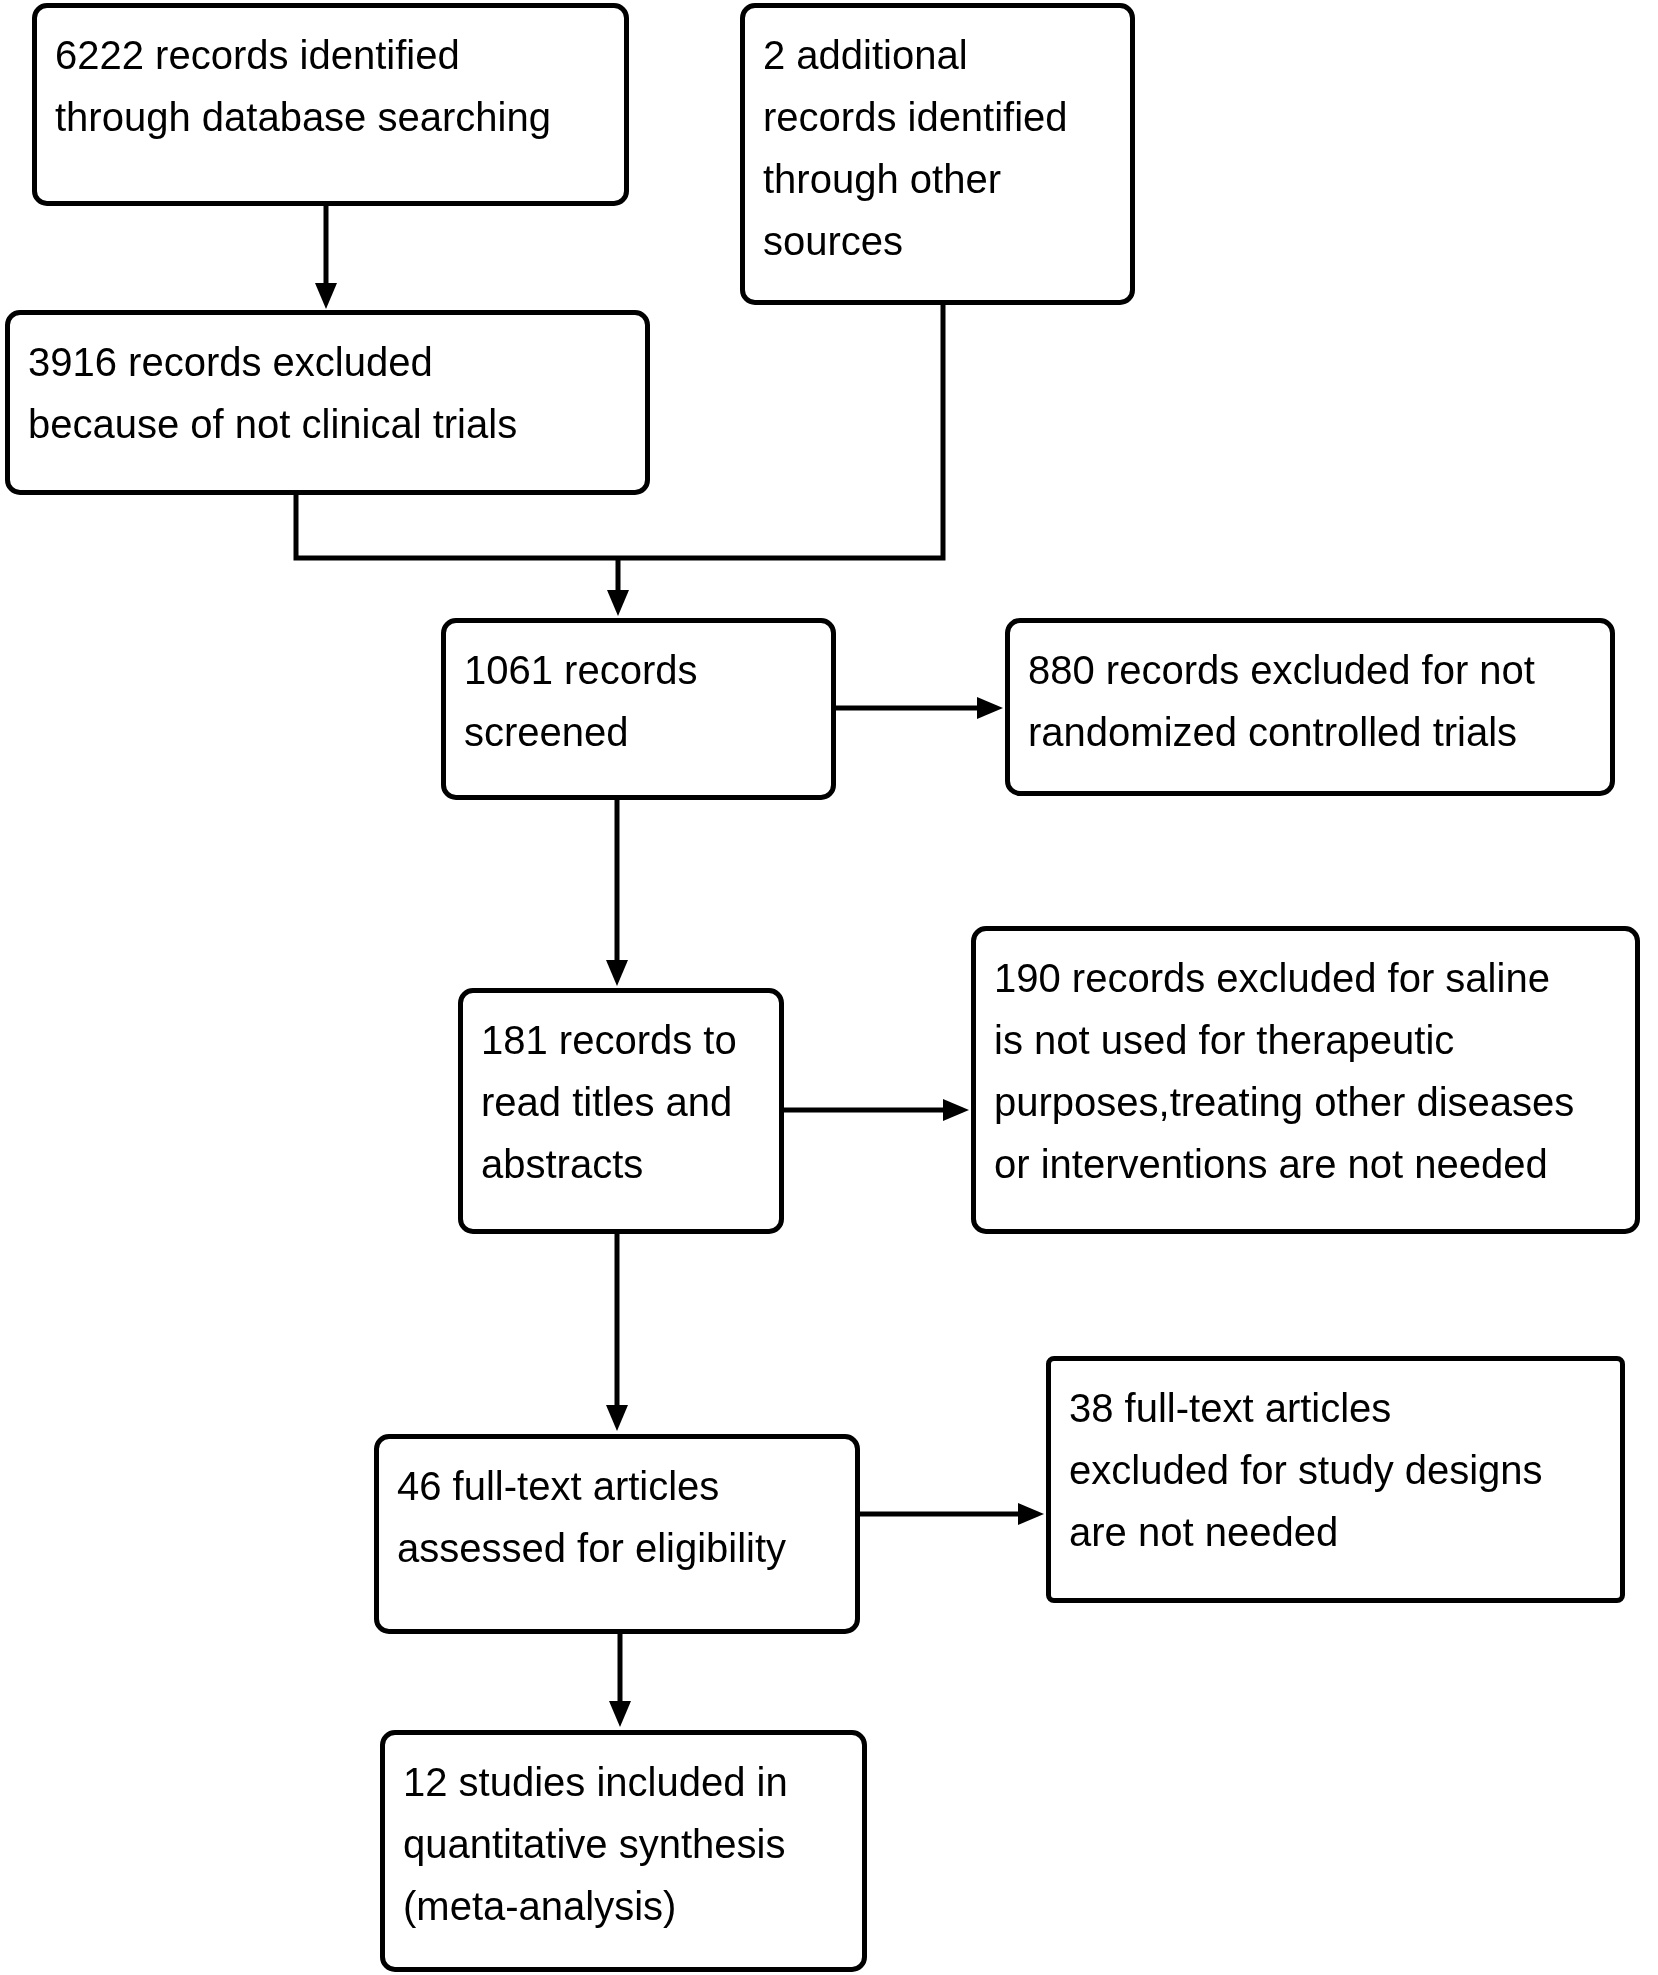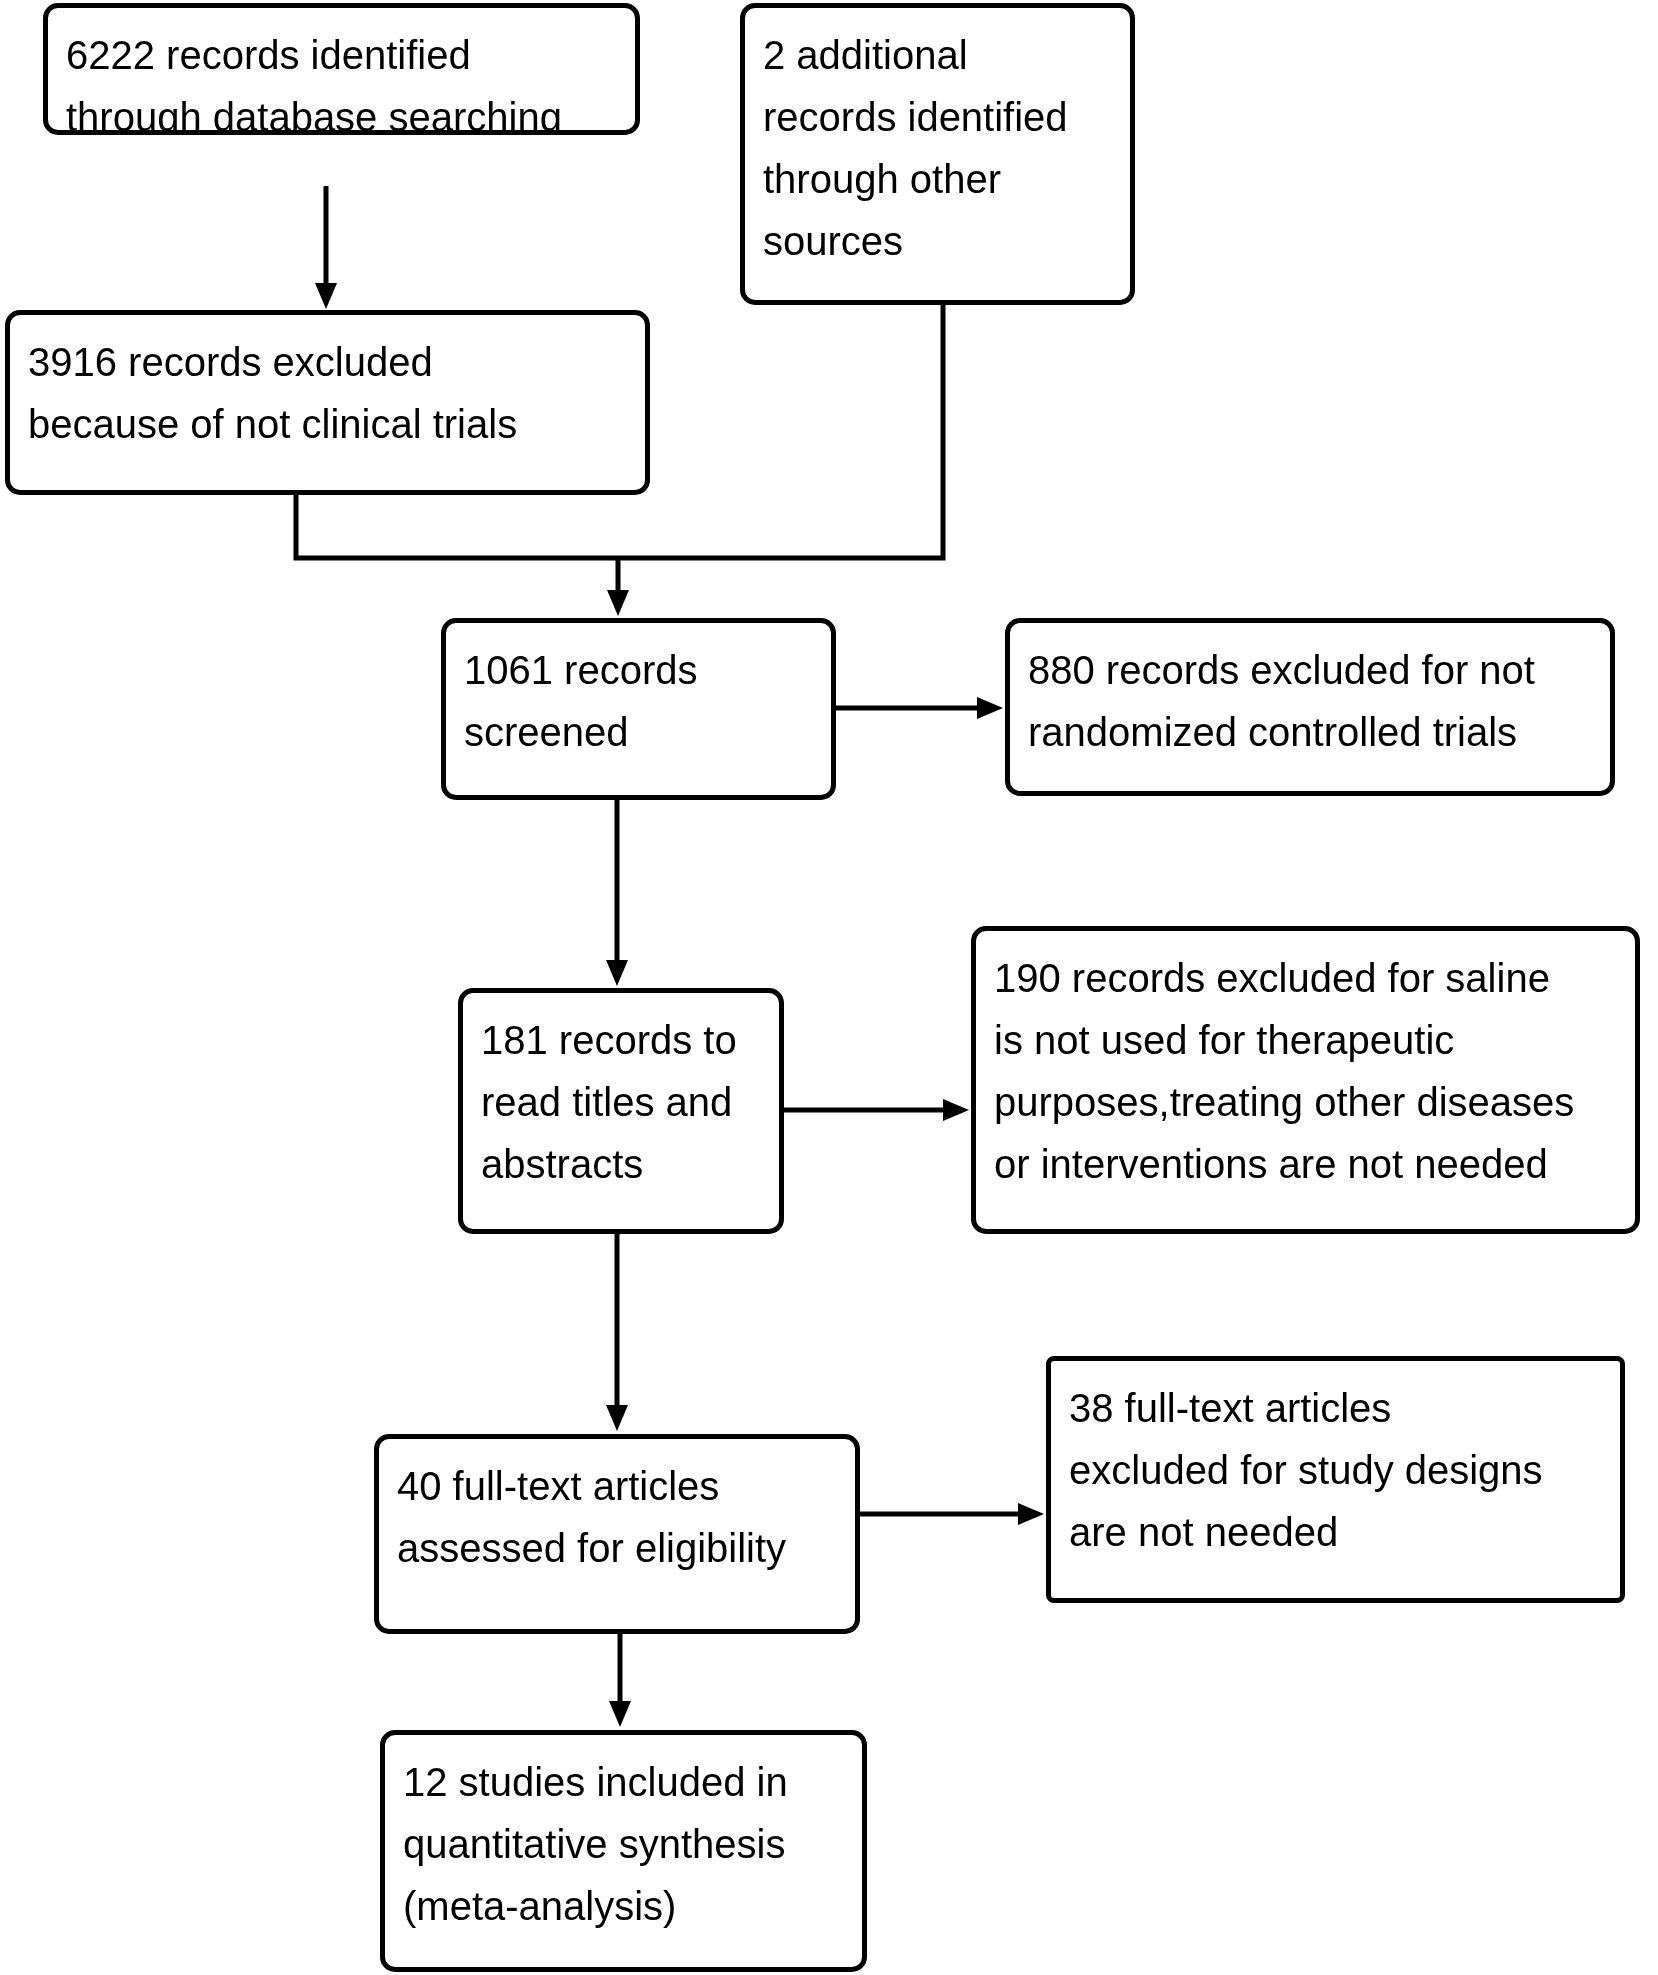--- a/index.html
+++ b/index.html
@@ -44,21 +44,21 @@
     background: var(--box-fill);
     border: 5px solid var(--stroke);
     border-radius: 15px;
     color: var(--text);
     font-size: 40px;
     line-height: 62px;
     padding: 16px 6px 0 18px;
     white-space: pre;
     overflow: hidden;
   }
-  #box-identified-db      { left: 43px;   top: 3px;    width: 597px; height: 132px; }
+  #box-identified-db      { left: 32px;   top: 3px;    width: 597px; height: 203px; }
   #box-identified-other   { left: 740px;  top: 3px;    width: 395px; height: 302px; }
   #box-excluded-not-clinical { left: 5px; top: 310px;  width: 645px; height: 185px; }
   #box-screened           { left: 417px;  top: 618px;  width: 395px; height: 182px; margin-left: 24px; }
   #box-excluded-not-rct   { left: 1005px; top: 618px;  width: 610px; height: 178px; }
   #box-read-titles        { left: 458px;  top: 988px;  width: 326px; height: 246px; }
   #box-excluded-saline    { left: 971px;  top: 926px;  width: 669px; height: 308px; }
   #box-fulltext           { left: 374px;  top: 1434px; width: 486px; height: 200px; }
   #box-excluded-design    { left: 1046px; top: 1356px; width: 579px; height: 247px; border-radius: 8px; }
   #box-included           { left: 380px;  top: 1730px; width: 487px; height: 242px; }
 </style>
@@ -130,21 +130,21 @@
 
   <div class="box" id="box-read-titles">181 records to
 read titles and
 abstracts</div>
 
   <div class="box" id="box-excluded-saline">190 records excluded for saline
 is not used for therapeutic
 purposes,treating other diseases
 or interventions are not needed</div>
 
-  <div class="box" id="box-fulltext">40 full-text articles
+  <div class="box" id="box-fulltext">46 full-text articles
 assessed for eligibility</div>
 
   <div class="box" id="box-excluded-design">38 full-text articles
 excluded for study designs
 are not needed</div>
 
   <div class="box" id="box-included">12 studies included in
 quantitative synthesis
 (meta-analysis)</div>
 

